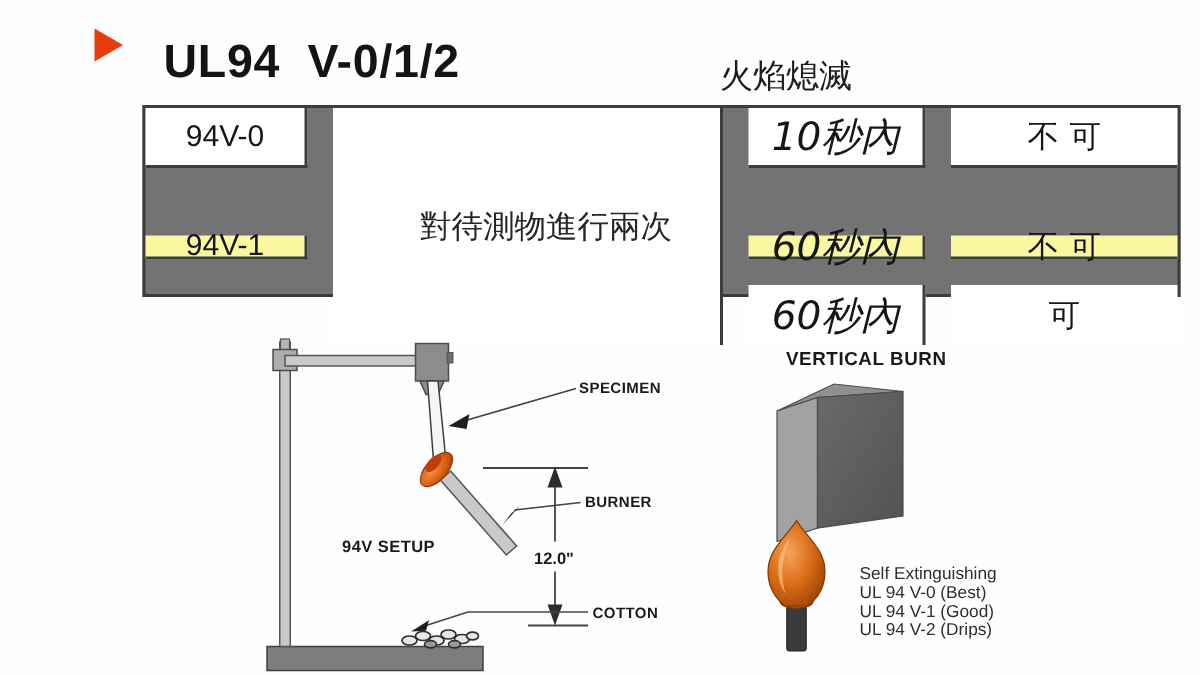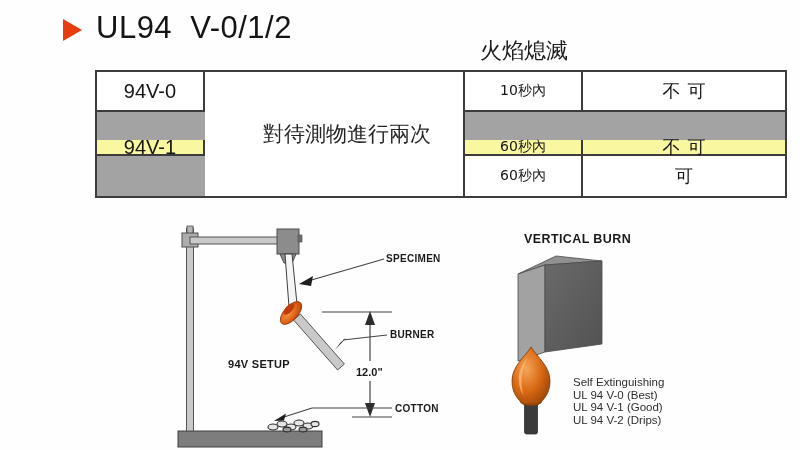--- a/index.html
+++ b/index.html
@@ -3,46 +3,46 @@
 <meta charset="utf-8">
 <style>
   html,body{margin:0;padding:0;background:#ffffff;}
   .canvas{position:relative;width:800px;height:450px;background:#fefefe;overflow:hidden;
           font-family:"Liberation Sans", sans-serif;color:#1c1c1c;}
 
   
   .bullet{position:absolute;left:63px;top:19px;width:0;height:0;
           border-top:11px solid transparent;border-bottom:11px solid transparent;
           border-left:19px solid #e63c0e;}
-  .title{position:absolute;left:92px;top:6px;margin:4px;font-size:31px;font-weight:400;
+  .title{position:absolute;left:92px;top:6px;margin:17px;font-size:31px;font-weight:700;
          letter-spacing:0.5px;word-spacing:9px;color:#141414;}
 
   
   .col-header{position:absolute;top:36px;height:28px;font-size:22px;font-weight:400;
               text-align:center;color:#1d1d1d;font-family:"DejaVu Sans","Liberation Sans",sans-serif;}
   .col-header.flame{left:465px;width:118px;}
   .col-header.drip{left:583px;width:119px;letter-spacing:1px;margin-top:44px;}
 
   
   .grade-table{position:absolute;left:95px;top:70px;width:692px;height:128px;
-               border:2px solid #3c3c3c;box-sizing:border-box;background:#a3a3a3;
+               border:2px solid #3c3c3c;box-sizing:border-box;background:#737373;
                display:grid;grid-template-columns:108px 260px 118px 1fr;
-               grid-template-rows:40px 44px 40px;}
+               grid-template-rows:40px 44px 40px;gap:17px;}
   .cell{display:flex;align-items:center;justify-content:center;box-sizing:border-box;
         font-size:20px;color:#161616;background:#ffffff;}
   .cell.hl{background:#f9f7a0;margin-top:28px;}
   .b-r{border-right:2px solid #3c3c3c;}
   .b-b{border-bottom:2px solid #3c3c3c;}
   .c-g0{grid-area:1/1;} .c-g1{grid-area:2/1;} .c-g2{grid-area:3/1;}
   .c-desc{grid-row:1/4;grid-column:2;flex-direction:column;line-height:1.55;
           font-family:"DejaVu Serif","Liberation Serif",serif;font-size:21px;color:#262626;padding-left:26px;}
   .c-f0{grid-area:1/3;} .c-f1{grid-area:2/3;} .c-f2{grid-area:3/3;}
   .c-d0{grid-area:1/4;} .c-d1{grid-area:2/4;} .c-d2{grid-area:3/4;}
-  .c-f0,.c-f1,.c-f2{font-size:14px;font-family:"DejaVu Sans","Liberation Sans",sans-serif;}
-  .c-d0,.c-d1,.c-d2{font-size:18px;letter-spacing:7px;padding-left:7px;
+  .c-f0,.c-f1,.c-f2{font-size:26px;font-family:"DejaVu Sans","Liberation Sans",sans-serif;font-style:italic;}
+  .c-d0,.c-d1,.c-d2{font-size:21px;letter-spacing:7px;padding-left:7px;
                     font-family:"DejaVu Sans","Liberation Sans",sans-serif;}
 
   
   .setup-svg{position:absolute;left:140px;top:220px;}
   .burn-svg{position:absolute;left:500px;top:225px;}
   svg text{font-family:"Liberation Sans",sans-serif;}
   .diag-label{font-size:10px;font-weight:700;letter-spacing:0.3px;fill:#1a1a1a;}
   .note-line{font-size:11.5px;fill:#2e2e2e;}
 </style>
 </head>

